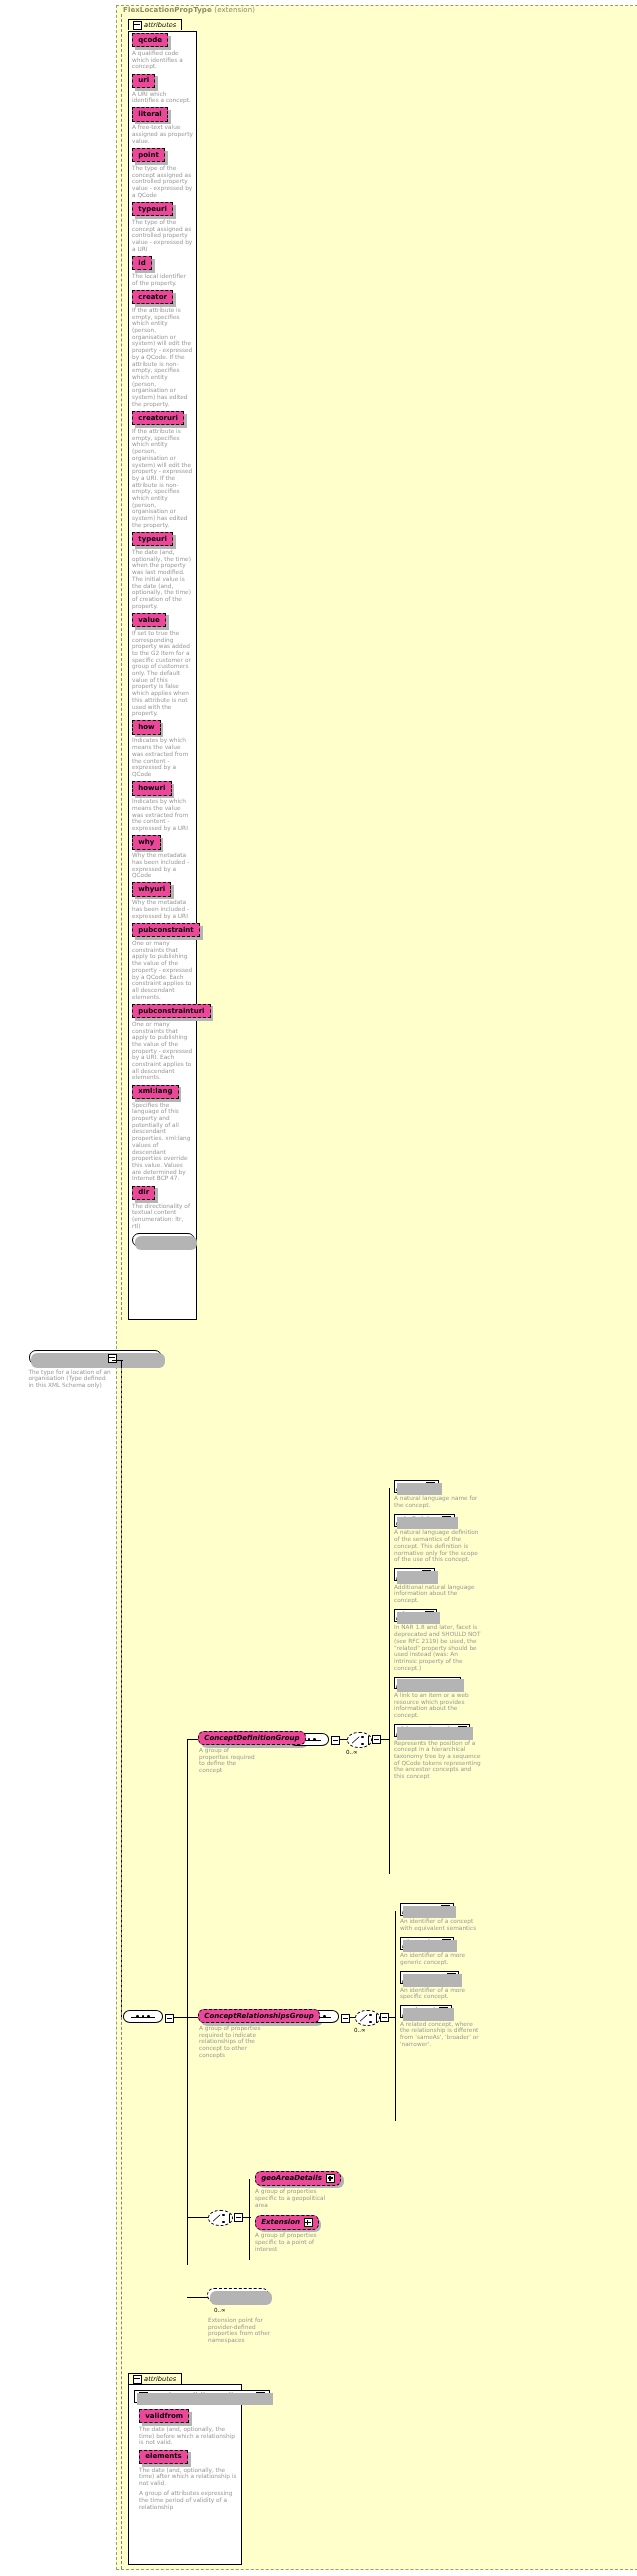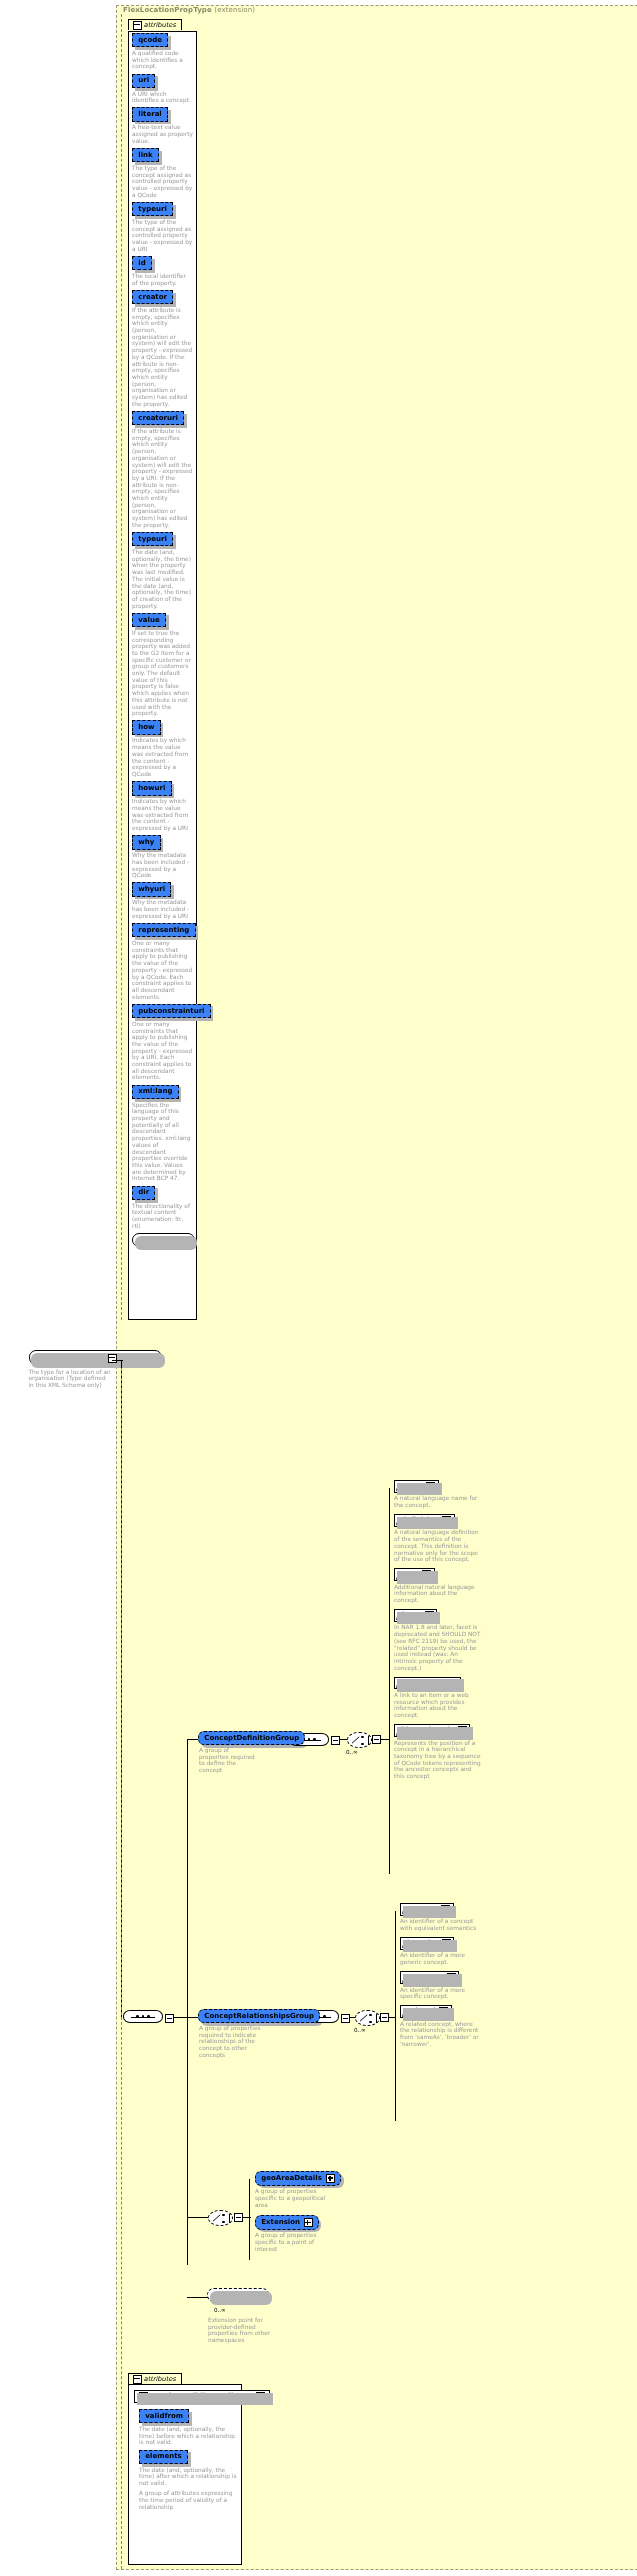--- a/index.html
+++ b/index.html
@@ -63,29 +63,29 @@
   }
   .plus-sq:after{
     content:"";position:absolute;top:0.9px;bottom:0.9px;left:2.6px;width:1.2px;background:#000;
   }
 
   
   .node{
     position:relative;
     display:inline-block;
     box-sizing:border-box;
-    background:#3b82f6;
+    background:#ec4899;
     padding:1.8px 5.3px 1.8px 5.3px;
     font-weight:bold;
     font-size:7px;
     line-height:8.8px;
     white-space:nowrap;
   }
   .node.dashed{border:1.1px dashed #000;}
-  .node.round{border-radius:6.1px;}
+  .node.round{border-radius:6.1px;font-style:italic;}
   .nodewrap{position:relative;display:inline-block;}
   .nodewrap > .node{position:relative;z-index:1;}
   .nodewrap:after{
     content:"";position:absolute;left:2.6px;top:2.6px;right:-2.6px;bottom:-2.6px;
     background:#b4b4b4;z-index:0;
   }
   .nodewrap.round:after{border-radius:6.1px;}
   .nodewrap.noshadow:after{display:none;}
 
   .desc{
@@ -195,32 +195,32 @@
     <span class="minus-sq"></span>
     <span>attributes</span>
   </div>
 </div>
 <div class="abs attr-box" id="attr-box" style="left:103px;top:31px;width:69px;height:1289px;"></div>
 
 <div class="abs" id="attr-list" style="left:107px;top:33px;width:61px;">
     <div style="margin-bottom: 3.5px;"><div class="nodewrap"><div class="node dashed">qcode</div></div><div class="desc" style="margin-top: 2.6px;">A qualified code which identifies a concept.</div></div>
     <div style="margin-bottom: 3.5px;"><div class="nodewrap"><div class="node dashed">uri</div></div><div class="desc" style="margin-top: 2.6px;">A URI which identifies a concept.</div></div>
     <div style="margin-bottom: 3.5px;"><div class="nodewrap"><div class="node dashed">literal</div></div><div class="desc" style="margin-top: 2.6px;">A free-text value assigned as property value.</div></div>
-    <div style="margin-bottom: 3.5px;"><div class="nodewrap"><div class="node dashed">link</div></div><div class="desc" style="margin-top: 2.6px;">The type of the concept assigned as controlled property value - expressed by a QCode</div></div>
+    <div style="margin-bottom: 3.5px;"><div class="nodewrap"><div class="node dashed">point</div></div><div class="desc" style="margin-top: 2.6px;">The type of the concept assigned as controlled property value - expressed by a QCode</div></div>
     <div style="margin-bottom: 3.5px;"><div class="nodewrap"><div class="node dashed">typeuri</div></div><div class="desc" style="margin-top: 2.6px;">The type of the concept assigned as controlled property value - expressed by a URI</div></div>
     <div style="margin-bottom: 3.5px;"><div class="nodewrap"><div class="node dashed">id</div></div><div class="desc" style="margin-top: 2.6px;">The local identifier of the property.</div></div>
     <div style="margin-bottom: 3.5px;"><div class="nodewrap"><div class="node dashed">creator</div></div><div class="desc" style="margin-top: 2.6px;">If the attribute is empty, specifies which entity (person, organisation or system) will edit the property - expressed by a QCode. If the attribute is non-empty, specifies which entity (person, organisation or system) has edited the property.</div></div>
     <div style="margin-bottom: 3.5px;"><div class="nodewrap"><div class="node dashed">creatoruri</div></div><div class="desc" style="margin-top: 2.6px;">If the attribute is empty, specifies which entity (person, organisation or system) will edit the property - expressed by a URI. If the attribute is non-empty, specifies which entity (person, organisation or system) has edited the property.</div></div>
     <div style="margin-bottom: 3.5px;"><div class="nodewrap"><div class="node dashed">typeuri</div></div><div class="desc" style="margin-top: 2.6px;">The date (and, optionally, the time) when the property was last modified. The initial value is the date (and, optionally, the time) of creation of the property.</div></div>
     <div style="margin-bottom: 3.5px;"><div class="nodewrap"><div class="node dashed">value</div></div><div class="desc" style="margin-top: 2.6px;">If set to true the corresponding property was added to the G2 Item for a specific customer or group of customers only. The default value of this property is false which applies when this attribute is not used with the property.</div></div>
     <div style="margin-bottom: 3.5px;"><div class="nodewrap"><div class="node dashed">how</div></div><div class="desc" style="margin-top: 2.6px;">Indicates by which means the value was extracted from the content - expressed by a QCode</div></div>
     <div style="margin-bottom: 3.5px;"><div class="nodewrap"><div class="node dashed">howuri</div></div><div class="desc" style="margin-top: 2.6px;">Indicates by which means the value was extracted from the content - expressed by a URI</div></div>
     <div style="margin-bottom: 3.5px;"><div class="nodewrap"><div class="node dashed">why</div></div><div class="desc" style="margin-top: 2.6px;">Why the metadata has been included - expressed by a QCode</div></div>
     <div style="margin-bottom: 3.5px;"><div class="nodewrap"><div class="node dashed">whyuri</div></div><div class="desc" style="margin-top: 2.6px;">Why the metadata has been included - expressed by a URI</div></div>
-    <div style="margin-bottom: 3.5px;"><div class="nodewrap"><div class="node dashed">representing</div></div><div class="desc" style="margin-top: 2.6px;">One or many constraints that apply to publishing the value of the property - expressed by a QCode. Each constraint applies to all descendant elements.</div></div>
+    <div style="margin-bottom: 3.5px;"><div class="nodewrap"><div class="node dashed">pubconstraint</div></div><div class="desc" style="margin-top: 2.6px;">One or many constraints that apply to publishing the value of the property - expressed by a QCode. Each constraint applies to all descendant elements.</div></div>
     <div style="margin-bottom: 3.5px;"><div class="nodewrap"><div class="node dashed">pubconstrainturi</div></div><div class="desc" style="margin-top: 2.6px;">One or many constraints that apply to publishing the value of the property - expressed by a URI. Each constraint applies to all descendant elements.</div></div>
     <div style="margin-bottom: 3.5px;"><div class="nodewrap"><div class="node dashed">xml:lang</div></div><div class="desc" style="margin-top: 2.6px;">Specifies the language of this property and potentially of all descendant properties. xml:lang values of descendant properties override this value. Values are determined by Internet BCP 47.</div></div>
     <div style="margin-bottom: 3.5px;"><div class="nodewrap"><div class="node dashed">dir</div></div><div class="desc" style="margin-top: 2.6px;">The directionality of textual content (enumeration: ltr, rtl)</div></div>
     <div style="margin-top: 1.8px;"><div class="nodewrap round"><span class="any-node"><span class="lt">any</span><span class="bd"> ##other</span></span></div></div>
   </div>
 
 <div class="abs vrule" style="left:96px;top:14px;height:1306px;"></div>
 <div class="abs vrule" style="left:96px;top:1368px;height:1201px;"></div>
 
 <div class="abs" style="left:98px;top:2010px;">

